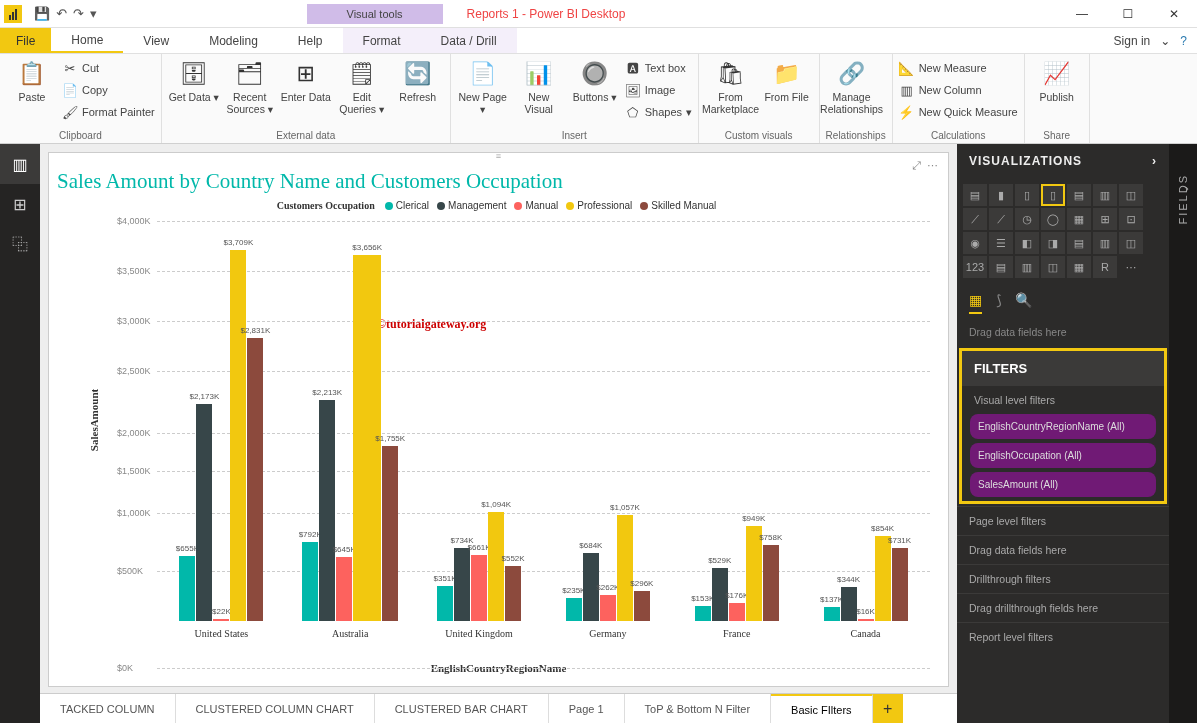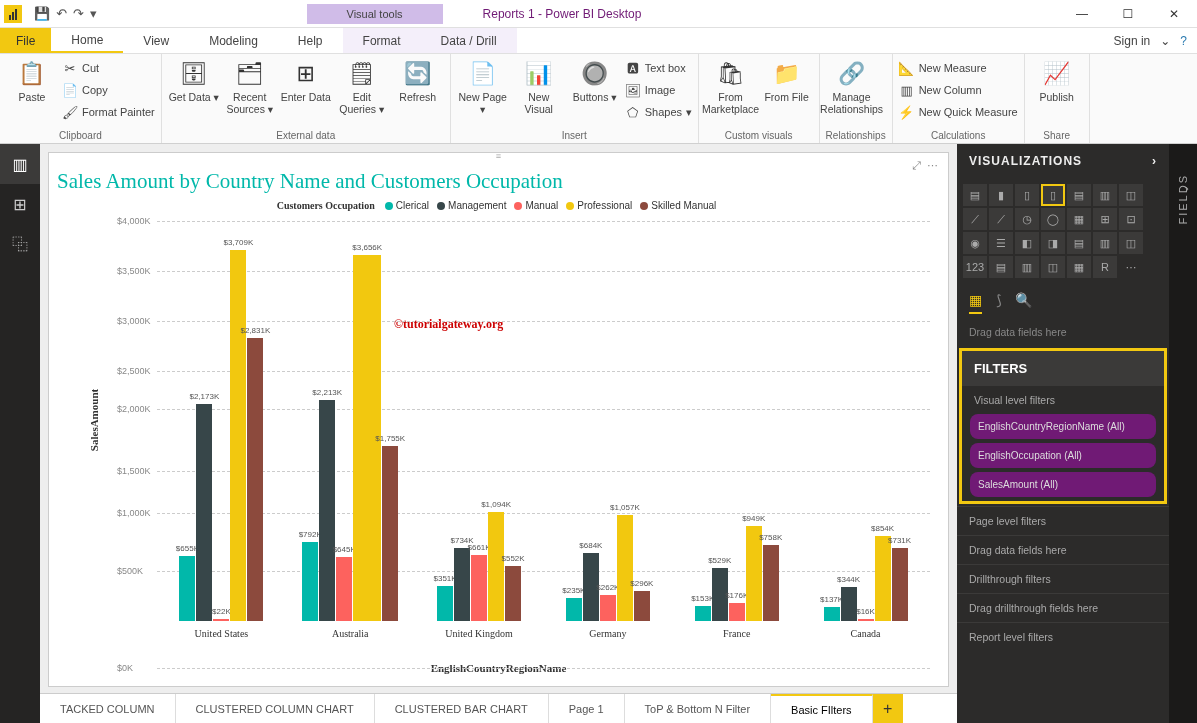--- a/index.html
+++ b/index.html
@@ -6,21 +6,21 @@
 body { width: 1197px; height: 723px; background: #fff; overflow: hidden; font-size: 12px; color: #333; position: relative; }
 
 
 .titlebar { height: 28px; background: #fff; display: flex; align-items: center; border-bottom: 1px solid #e0e0e0; }
 .tb-left { display: flex; align-items: center; padding-left: 4px; gap: 4px; }
 .tb-logo { width: 18px; height: 18px; background: #f2c811; display: flex; align-items: flex-end; justify-content: center; gap: 1px; padding-bottom: 3px; }
 .tb-logo span { width: 2px; background: #333; }
 .tb-qat { display: flex; gap: 6px; margin-left: 8px; color: #555; }
 .tb-qat span { cursor: pointer; font-size: 13px; }
 .tb-contextual { background: #d0bce8; color: #444; padding: 4px 40px; font-size: 11px; margin-left: 210px; }
-.tb-title { margin-left: 40px; font-size: 12px; color: #701a75; }
+.tb-title { margin-left: 24px; font-size: 12px; color: #ef4444; }
 .tb-win { margin-left: auto; display: flex; }
 .tb-win div { width: 46px; height: 28px; display: flex; align-items: center; justify-content: center; font-size: 12px; cursor: pointer; }
 
 
 .menurow { height: 26px; display: flex; align-items: stretch; background: #fff; border-bottom: 1px solid #e0e0e0; }
 .menurow .file { background: #f2c811; color: #333; padding: 0 16px; display: flex; align-items: center; font-size: 12px; cursor: pointer; }
 .menurow .tab { padding: 0 20px; display: flex; align-items: center; cursor: pointer; font-size: 12px; color: #444; }
 .menurow .tab.active { border-bottom: 2px solid #f2c811; }
 .menurow .ctx { background: #f4effa; }
 .menurow .signin { margin-left: auto; padding: 0 10px; display: flex; align-items: center; font-size: 12px; color: #444; gap: 10px; }
@@ -279,37 +279,37 @@
   <div class="canvas-wrap">
     <div class="canvas">
       <div class="report-gripper"></div>
       <div class="vis-controls">
         <span>⤢</span>
         <span>⋯</span>
       </div>
       <div class="chart">
         <div class="chart-title">Sales Amount by Country Name and Customers Occupation</div>
         <div class="legend" id="legend"><b>Customers Occupation</b><span><i style="background:#01B8AA"></i>Clerical</span><span><i style="background:#374649"></i>Management</span><span><i style="background:#FD625E"></i>Manual</span><span><i style="background:#F2C80F"></i>Professional</span><span><i style="background:#8C4A3D"></i>Skilled Manual</span></div>
-        <div class="watermark" style="left:337px; top:156px;">©tutorialgateway.org</div>
+        <div class="watermark" style="left:320px; top:156px;">©tutorialgateway.org</div>
         <div class="ylabel">SalesAmount</div>
         <div class="xlabel">EnglishCountryRegionName</div>
         <div class="plot" id="plot">
             <div class="gridline" style="top: 400px; margin-top: 47px;">
               <span>$0K</span>
             </div>
             <div class="gridline" style="top: 350px;">
               <span>$500K</span>
             </div>
             <div class="gridline" style="top: 292px;">
               <span>$1,000K</span>
             </div>
             <div class="gridline" style="top: 250px;">
               <span>$1,500K</span>
             </div>
-            <div class="gridline" style="top: 188px;">
+            <div class="gridline" style="top: 212px;">
               <span>$2,000K</span>
             </div>
             <div class="gridline" style="top: 150px;">
               <span>$2,500K</span>
             </div>
             <div class="gridline" style="top: 100px;">
               <span>$3,000K</span>
             </div>
             <div class="gridline" style="top: 50px;">
               <span>$3,500K</span>

